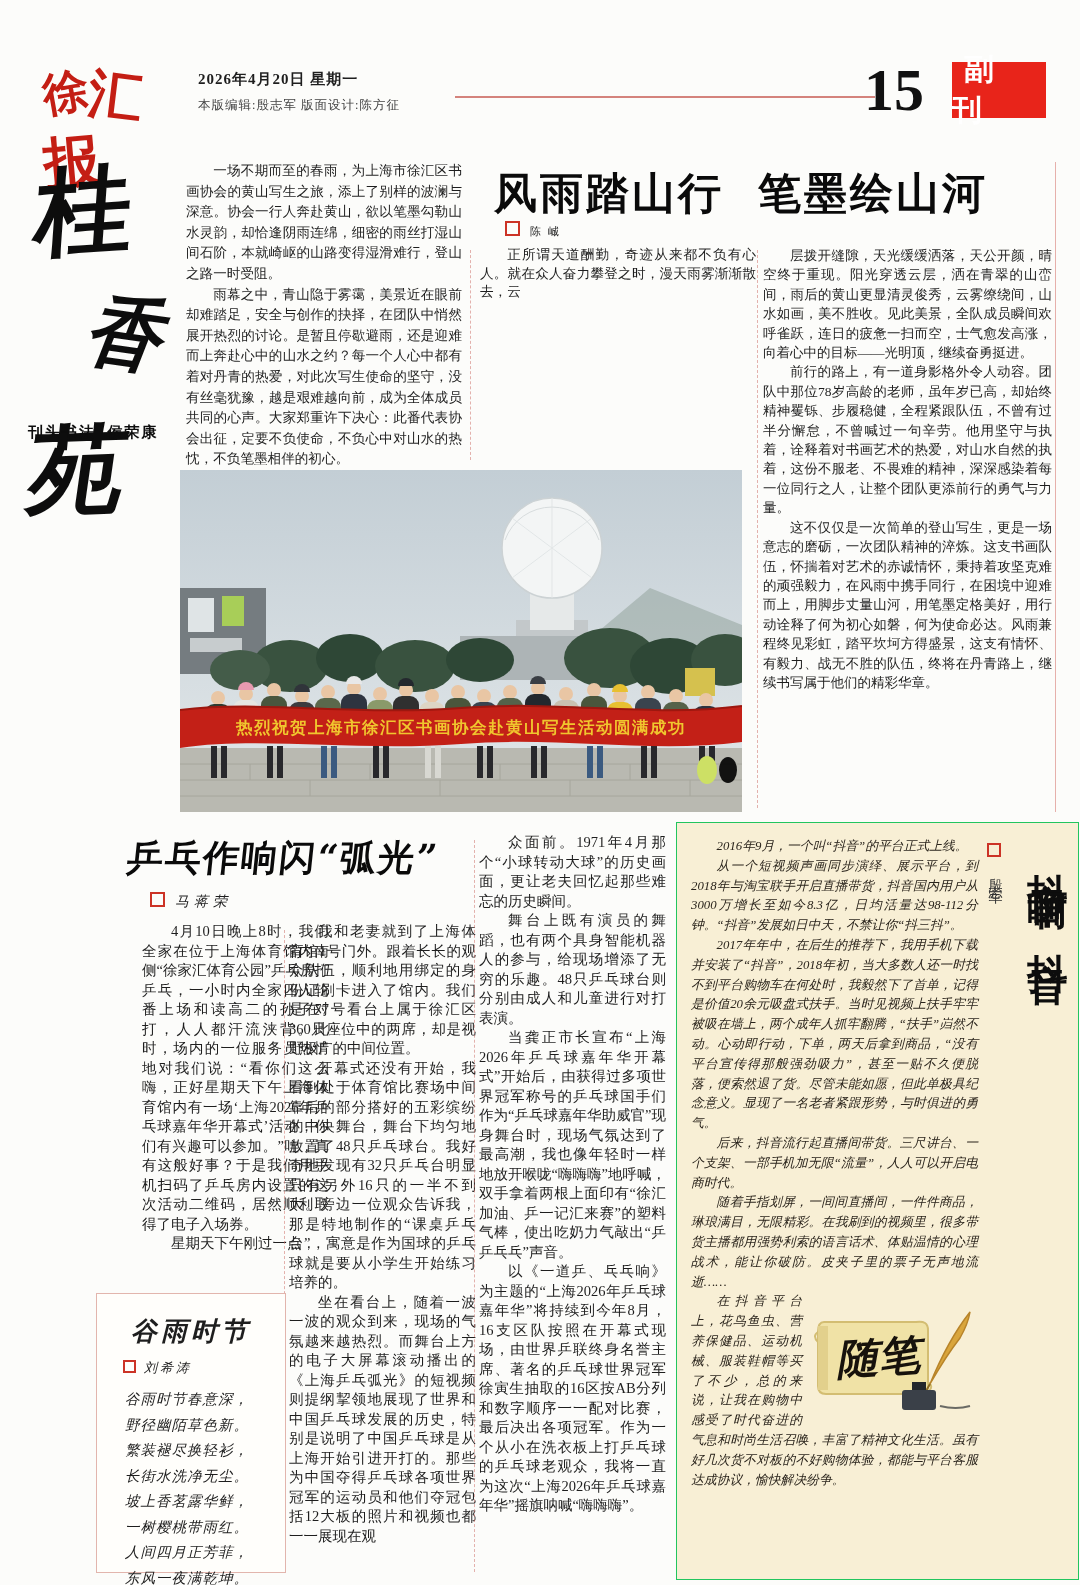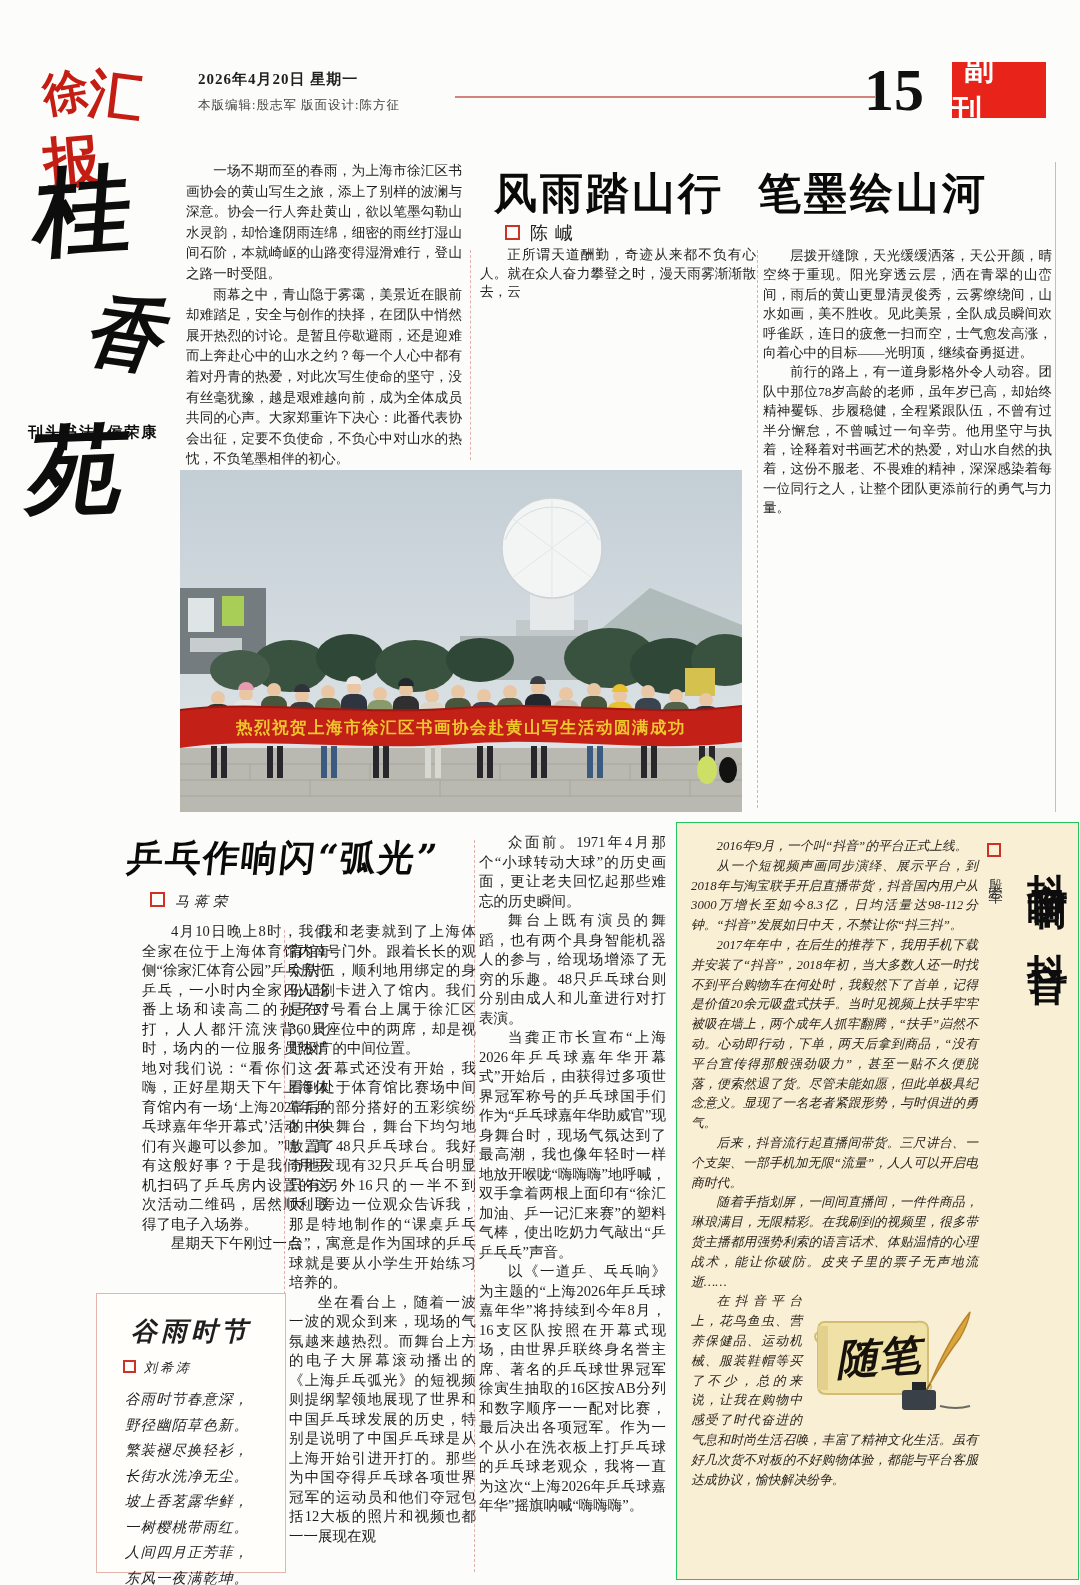--- a/index.html
+++ b/index.html
@@ -25,21 +25,21 @@
   .kanban{position:absolute;left:28px;top:155px;width:145px;height:660px;font-family:"DejaVu Serif",serif;color:#0d0d0d;}
   .kanban b{position:absolute;font-weight:bold;transform:skewX(-8deg) rotate(-4deg);}
   .kanban .k0{left:8px;top:-8px;font-size:96px;}
   .kanban .k1{left:62px;top:128px;font-size:78px;transform:skewX(-14deg) rotate(8deg);}
   .kanban .k2{left:2px;top:252px;font-size:96px;transform:skewX(-10deg) rotate(-2deg);}
   .kanban-credit{position:absolute;left:0px;top:268px;font-size:15px;font-weight:bold;font-family:"Liberation Serif",serif;letter-spacing:2px;white-space:nowrap;}
   
   .m-title{position:absolute;left:494px;top:165px;width:562px;font-size:43px;font-weight:bold;letter-spacing:3px;white-space:nowrap;color:#0a0a0a;}
   .m-title .gap{display:inline-block;width:34px;}
   .sq{display:inline-block;width:11px;height:11px;border:2px solid #cc3326;vertical-align:-1px;margin-right:10px;}
-  .m-author{position:absolute;left:505px;top:221px;font-size:18px;letter-spacing:7px;color:#222;}
+  .m-author{position:absolute;left:505px;top:221px;font-size:11px;letter-spacing:7px;color:#222;}
   .col{position:absolute;text-align:justify;}
   .col p{margin:0;text-indent:2em;}
   .m-col1{left:186px;top:161px;width:276px;font-size:13.6px;line-height:20.6px;}
   .m-col2{left:480px;top:246px;width:276px;font-size:13.6px;line-height:18.6px;height:222px;overflow:hidden;}
   .m-col3{left:763px;top:246px;width:289px;font-size:13.5px;line-height:19.4px;height:566px;overflow:hidden;}
   .vrule{position:absolute;width:0;border-left:1px dashed rgba(205,115,108,.55);}
   .vr1{left:470px;top:250px;height:210px;}
   .vr2{left:757px;top:250px;height:558px;}
   .vr3{left:1055px;top:162px;height:650px;border-left:1px solid rgba(215,125,118,.6);}
   
@@ -107,20 +107,21 @@
   <p>一场不期而至的春雨，为上海市徐汇区书画协会的黄山写生之旅，添上了别样的波澜与深意。协会一行人奔赴黄山，欲以笔墨勾勒山水灵韵，却恰逢阴雨连绵，细密的雨丝打湿山间石阶，本就崎岖的山路变得湿滑难行，登山之路一时受阻。</p>
   <p>雨幕之中，青山隐于雾霭，美景近在眼前却难踏足，安全与创作的抉择，在团队中悄然展开热烈的讨论。是暂且停歇避雨，还是迎难而上奔赴心中的山水之约？每一个人心中都有着对丹青的热爱，对此次写生使命的坚守，没有丝毫犹豫，越是艰难越向前，成为全体成员共同的心声。大家郑重许下决心：此番代表协会出征，定要不负使命，不负心中对山水的热忱，不负笔墨相伴的初心。</p>
   <p>于是，一件件雨衣披在身上，化作前行的</p>
 </div>
 <div class="col m-col2">
   <p>正所谓天道酬勤，奇迹从来都不负有心人。就在众人奋力攀登之时，漫天雨雾渐渐散去，云</p>
 </div>
 <div class="col m-col3">
   <p>层拨开缝隙，天光缓缓洒落，天公开颜，晴空终于重现。阳光穿透云层，洒在青翠的山峦间，雨后的黄山更显清灵俊秀，云雾缭绕间，山水如画，美不胜收。见此美景，全队成员瞬间欢呼雀跃，连日的疲惫一扫而空，士气愈发高涨，向着心中的目标——光明顶，继续奋勇挺进。</p>
   <p>前行的路上，有一道身影格外令人动容。团队中那位78岁高龄的老师，虽年岁已高，却始终精神矍铄、步履稳健，全程紧跟队伍，不曾有过半分懈怠，不曾喊过一句辛劳。他用坚守与执着，诠释着对书画艺术的热爱，对山水自然的执着，这份不服老、不畏难的精神，深深感染着每一位同行之人，让整个团队更添前行的勇气与力量。</p>
+  <p>这不仅仅是一次简单的登山写生，更是一场意志的磨砺，一次团队精神的淬炼。这支书画队伍，怀揣着对艺术的赤诚情怀，秉持着攻坚克难的顽强毅力，在风雨中携手同行，在困境中迎难而上，用脚步丈量山河，用笔墨定格美好，用行动诠释了何为初心如磐，何为使命必达。风雨兼程终见彩虹，踏平坎坷方得盛景，这支有情怀、有毅力、战无不胜的队伍，终将在丹青路上，继续书写属于他们的精彩华章。</p>
 </div>
 
 <div class="vrule vr1"></div>
 <div class="vrule vr2"></div>
 <div class="vrule vr3"></div>
 
 <div class="photo">
   <svg width="562" height="342" viewBox="0 0 562 342" xmlns="http://www.w3.org/2000/svg">
     <defs>
       <linearGradient id="skyg" x1="0" y1="0" x2="0" y2="1">

